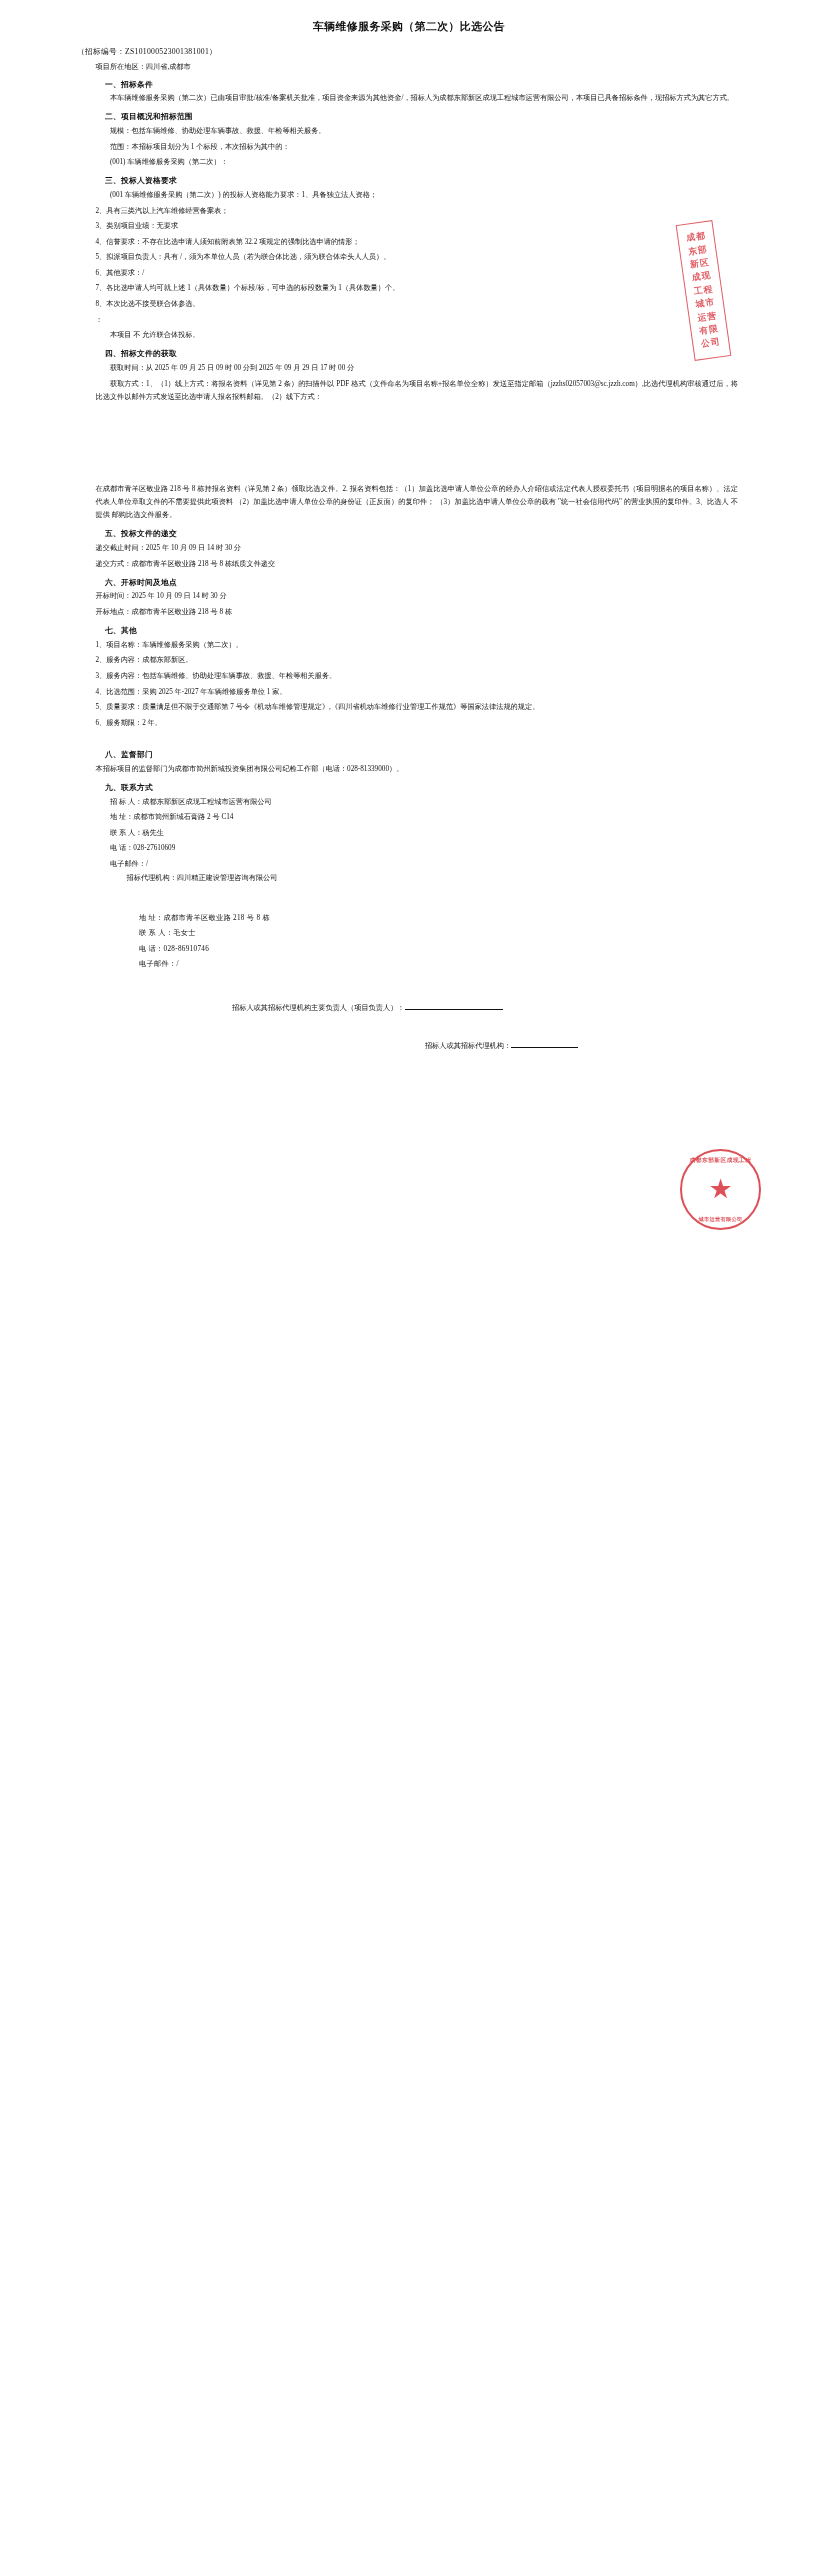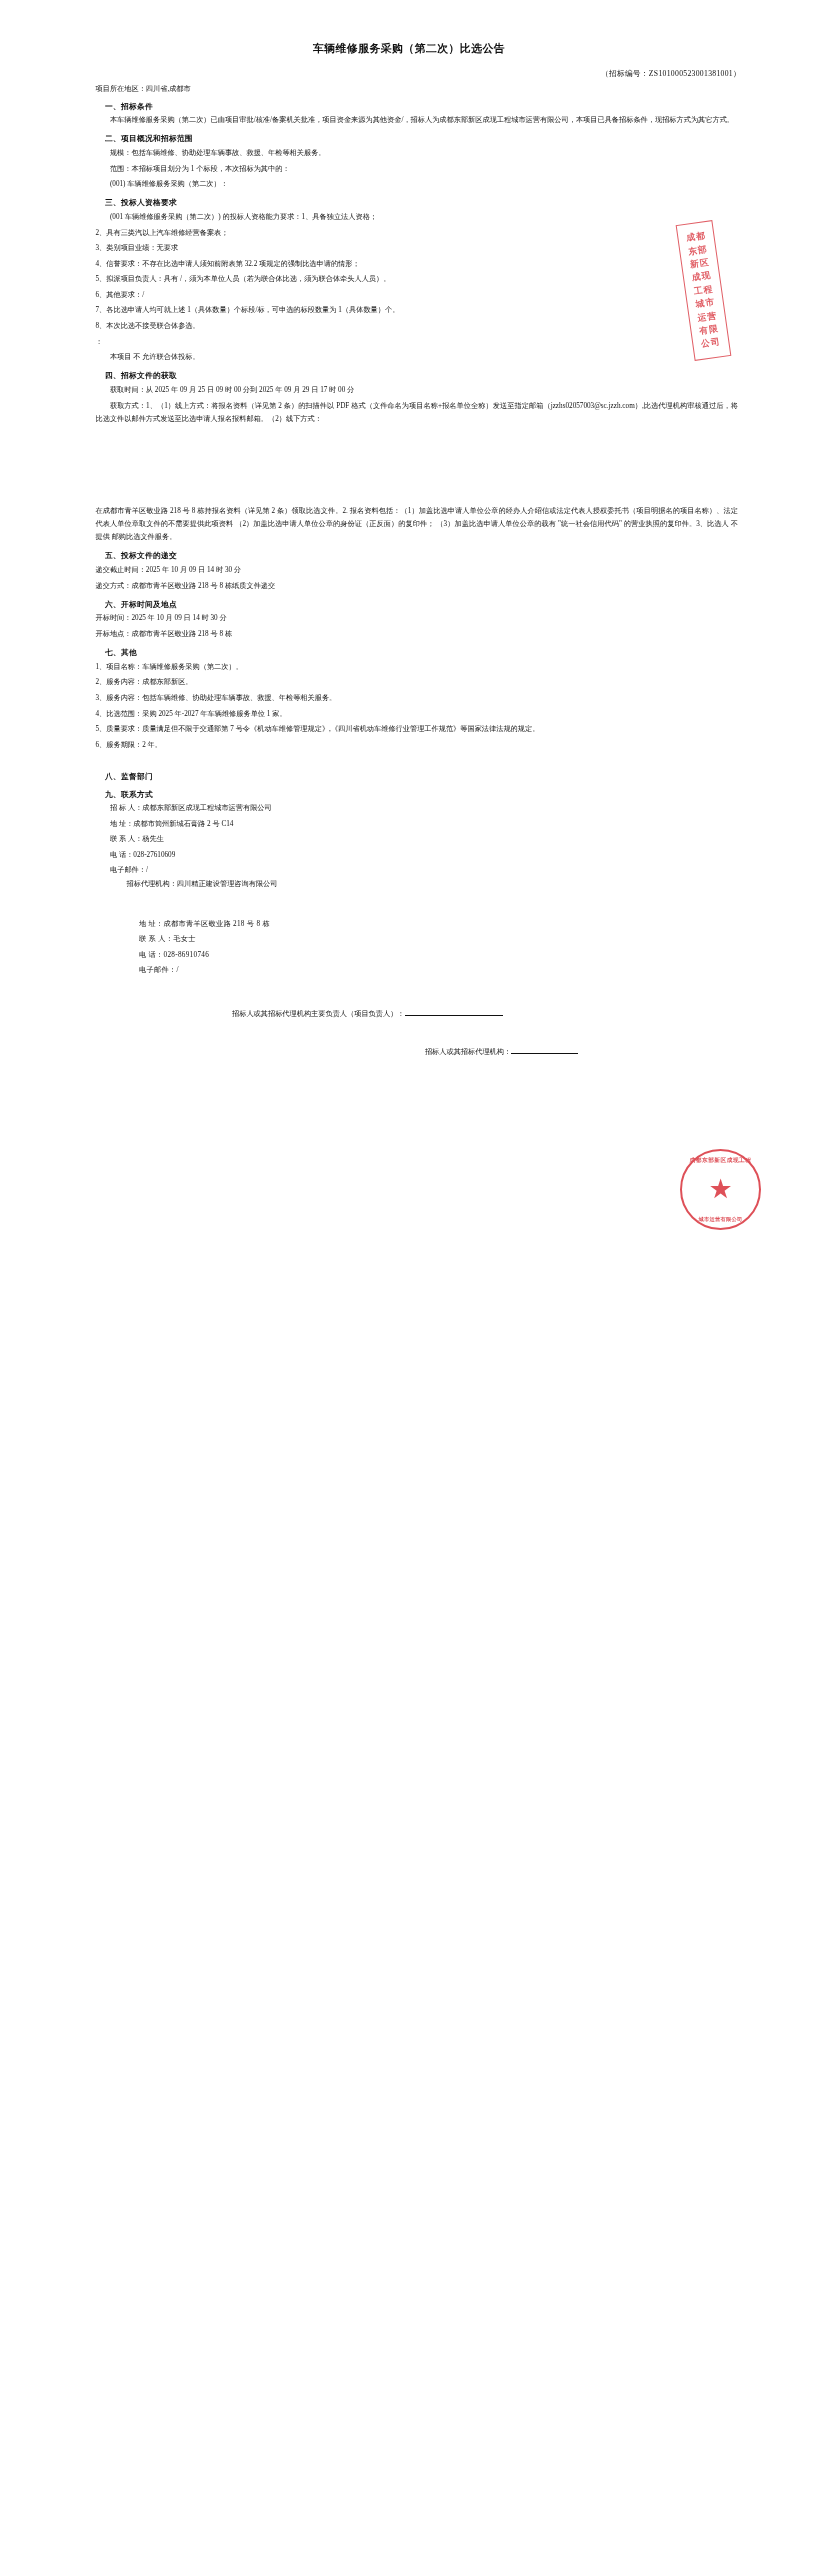--- a/index.html
+++ b/index.html
@@ -23,24 +23,24 @@
     position: absolute;
     left: 77px;
     top: 0;
     width: 664px;
   }
   .title {
     text-align: center;
     font-size: 10.8px;
     font-weight: bold;
     letter-spacing: 0.5px;
-    margin-top: 42px;
+    margin-top: 20px;
   }
   .subtitle {
-    text-align: right;
+    text-align: left;
     font-size: 7.7px;
     margin-top: 13.4px;
     letter-spacing: 0.3px;
   }
   .loc {
     font-size: 7.2px;
     margin-top: 5px;
     margin-left: 18.5px;
   }
   .sec-head {
@@ -194,20 +194,21 @@
     <p class="para flat">1、项目名称：车辆维修服务采购（第二次）。</p>
     <p class="para flat">2、服务内容：成都东部新区。</p>
     <p class="para flat">3、服务内容：包括车辆维修、协助处理车辆事故、救援、年检等相关服务。</p>
     <p class="para flat">4、比选范围：采购 2025 年-2027 年车辆维修服务单位 1 家。</p>
     <p class="para flat">5、质量要求：质量满足但不限于交通部第 7 号令《机动车维修管理规定》,《四川省机动车维修行业管理工作规范》等国家法律法规的规定。</p>
     <p class="para flat">6、服务期限：2 年。</p>
 
     <div class="blank-sm"></div>
 
     <div class="sec-head">八、监督部门</div>
+    <p class="para flat">本招标项目的监督部门为成都市简州新城投资集团有限公司纪检工作部（电话：028-81339000）。</p>
 
     <div class="sec-head">九、联系方式</div>
     <p class="para indent2">招 标 人：成都东部新区成现工程城市运营有限公司</p>
     <p class="para indent2">地      址：成都市简州新城石膏路 2 号 C14</p>
     <p class="para indent2">联 系 人：杨先生</p>
     <p class="para indent2">电      话：028-27610609</p>
     <p class="para indent2">电子邮件：/</p>
 
     <div class="sign-block">
       <div style="padding-left:31px;">招标代理机构：四川精正建设管理咨询有限公司</div>

